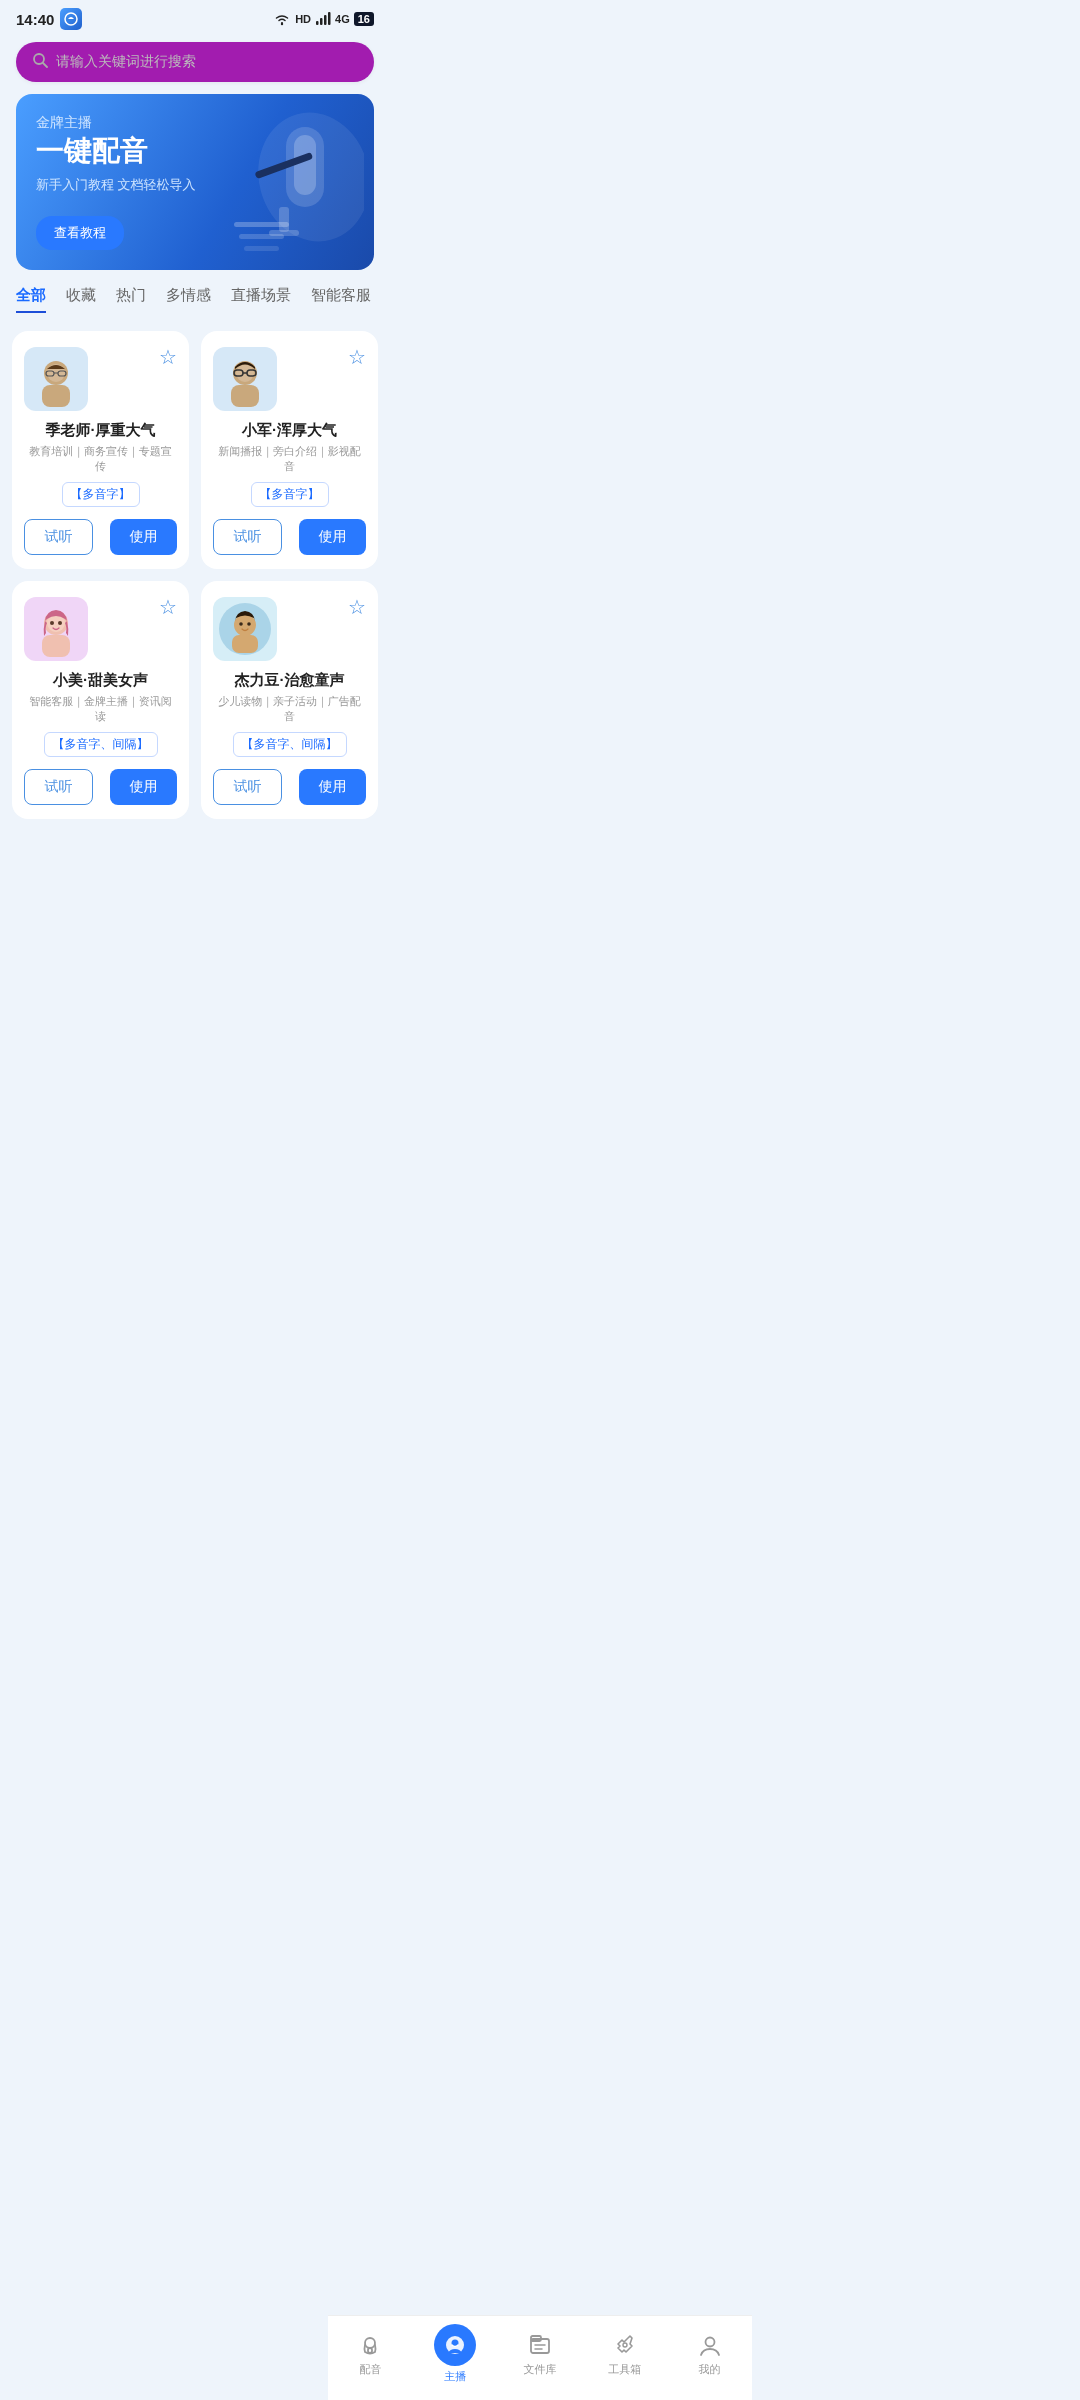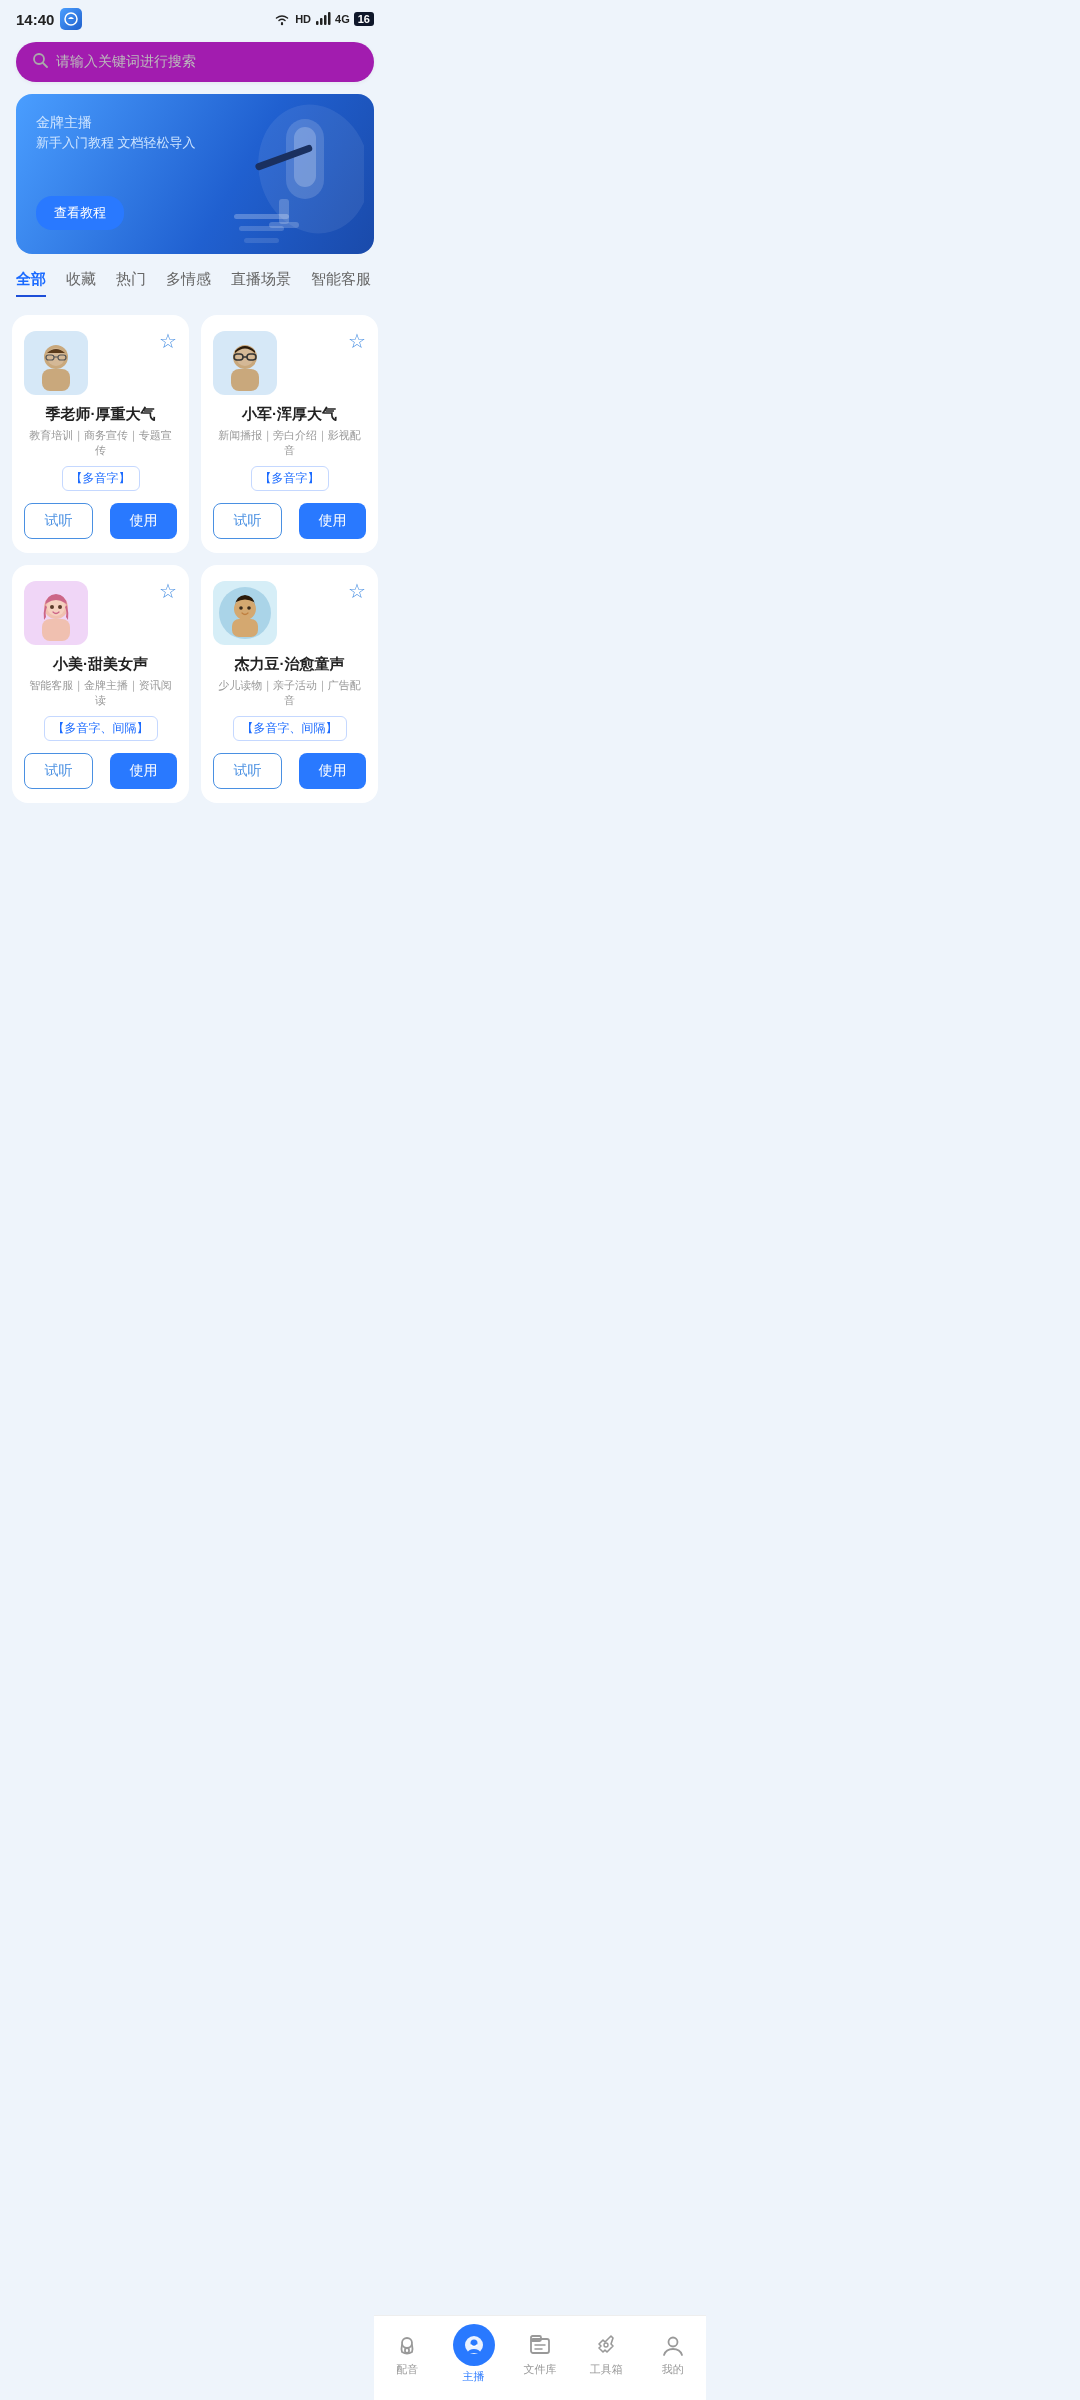--- a/index.html
+++ b/index.html
@@ -100,21 +100,20 @@
       margin-bottom: 22px;
     }
     .banner-btn {
       background: #2979ff;
       color: white;
       border: none;
       border-radius: 16px;
       padding: 8px 18px;
       font-size: 13px;
       cursor: pointer;
-      margin-top: 22px;
     }
     .banner-illustration {
       position: absolute;
       right: 0;
       top: 0;
       bottom: 0;
       width: 160px;
       display: flex;
       align-items: center;
       justify-content: center;
@@ -241,21 +240,21 @@
       font-size: 14px;
       cursor: pointer;
     }
 
     
     .bottom-nav {
       position: fixed;
       bottom: 0;
       left: 50%;
       transform: translateX(-50%);
-      width: 332px;
+      width: 424px;
       background: white;
       display: flex;
       justify-content: space-around;
       align-items: center;
       padding: 8px 0 16px;
       border-top: 1px solid #eee;
       z-index: 100;
     }
     .nav-item {
       display: flex;
@@ -337,20 +336,21 @@
       <circle cx="7" cy="7" r="5" stroke="#aaa" stroke-width="1.8"></circle>
       <line x1="11" y1="11" x2="15" y2="15" stroke="#aaa" stroke-width="1.8" stroke-linecap="round"></line>
     </svg>
   </div>
   <span class="search-input-text">请输入关键词进行搜索</span>
 </div>
 
 <div class="banner">
   <div class="banner-content">
     <div class="banner-subtitle">金牌主播</div>
+    <div class="banner-title">一键配音</div>
     <div class="banner-desc">新手入门教程 文档轻松导入</div>
     <button class="banner-btn">查看教程</button>
   </div>
   <div class="banner-illustration">
 
     <svg width="140" height="150" viewBox="0 0 140 150">
 
       <ellipse cx="90" cy="70" rx="55" ry="65" fill="rgba(255,255,255,0.08)" transform="rotate(-15 90 70)"></ellipse>
 
       <rect x="62" y="20" width="38" height="80" rx="19" fill="rgba(255,255,255,0.15)"></rect>

